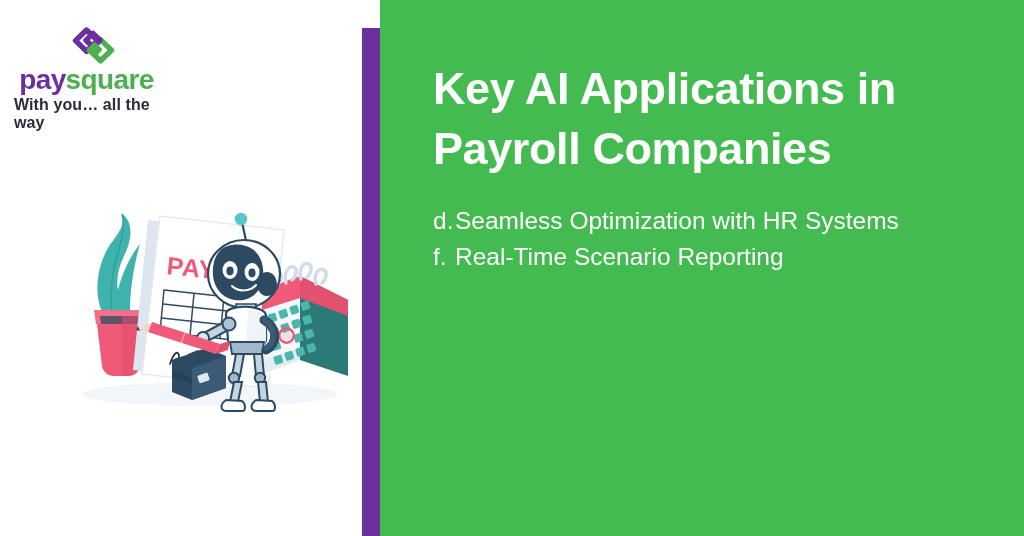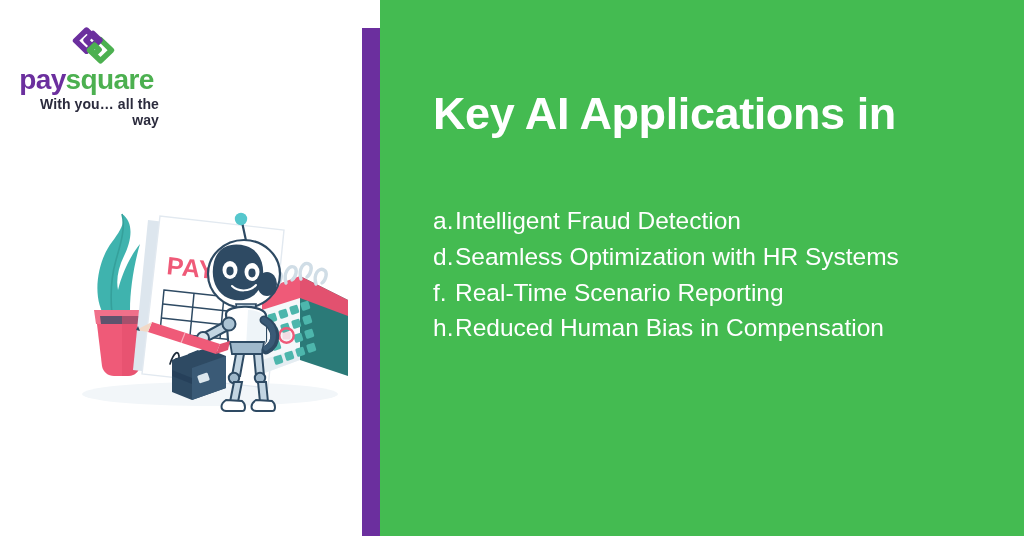--- a/index.html
+++ b/index.html
@@ -33,21 +33,21 @@
     top: 28px;
     width: 19px;
     height: 508px;
     background: #6b2f9e;
   }
 
   
   .heading {
     position: absolute;
     left: 433px;
-    top: 84px;
+    top: 59px;
     width: 560px;
     color: #ffffff;
     font-size: 45px;
     line-height: 1.33;
     font-weight: bold;
     letter-spacing: -0.4px;
   }
   .heading-line {
     display: block;
     white-space: nowrap;
@@ -100,22 +100,22 @@
     letter-spacing: -0.6px;
     line-height: 1;
   }
   .logo-pay { color: #6b2f9e; }
   .logo-square { color: #4cb050; }
   .logo-tagline {
     position: absolute;
     left: 0;
     top: 70px;
     width: 145px;
-    text-align: right;
-    font-size: 14px;
+    text-align: left;
+    font-size: 16px;
     font-weight: bold;
     color: #2b2b3d;
     letter-spacing: 0.1px;
   }
 
   
   .illustration {
     position: absolute;
     left: 60px;
     top: 198px;
@@ -295,30 +295,25 @@
 
     </svg>
   </div>
 
   <div class="purple-bar"></div>
 
   <div class="green-panel"></div>
 
   <div class="heading">
     <span class="heading-line">Key AI Applications in</span>
+    <span class="heading-line">Payroll Companies</span>
   </div>
 
   <ul class="app-list">
-    <li>
-      <span class="li-marker">a.</span><span>Intelligent Fraud Detection</span>
-    </li>
     <li>
       <span class="li-marker">d.</span><span>Seamless Optimization with HR Systems</span>
     </li>
     <li>
       <span class="li-marker">f.</span><span>Real-Time Scenario Reporting</span>
     </li>
-    <li>
-      <span class="li-marker">h.</span><span>Reduced Human Bias in Compensation</span>
-    </li>
   </ul>
 
 </div>
 
 </body></html>

